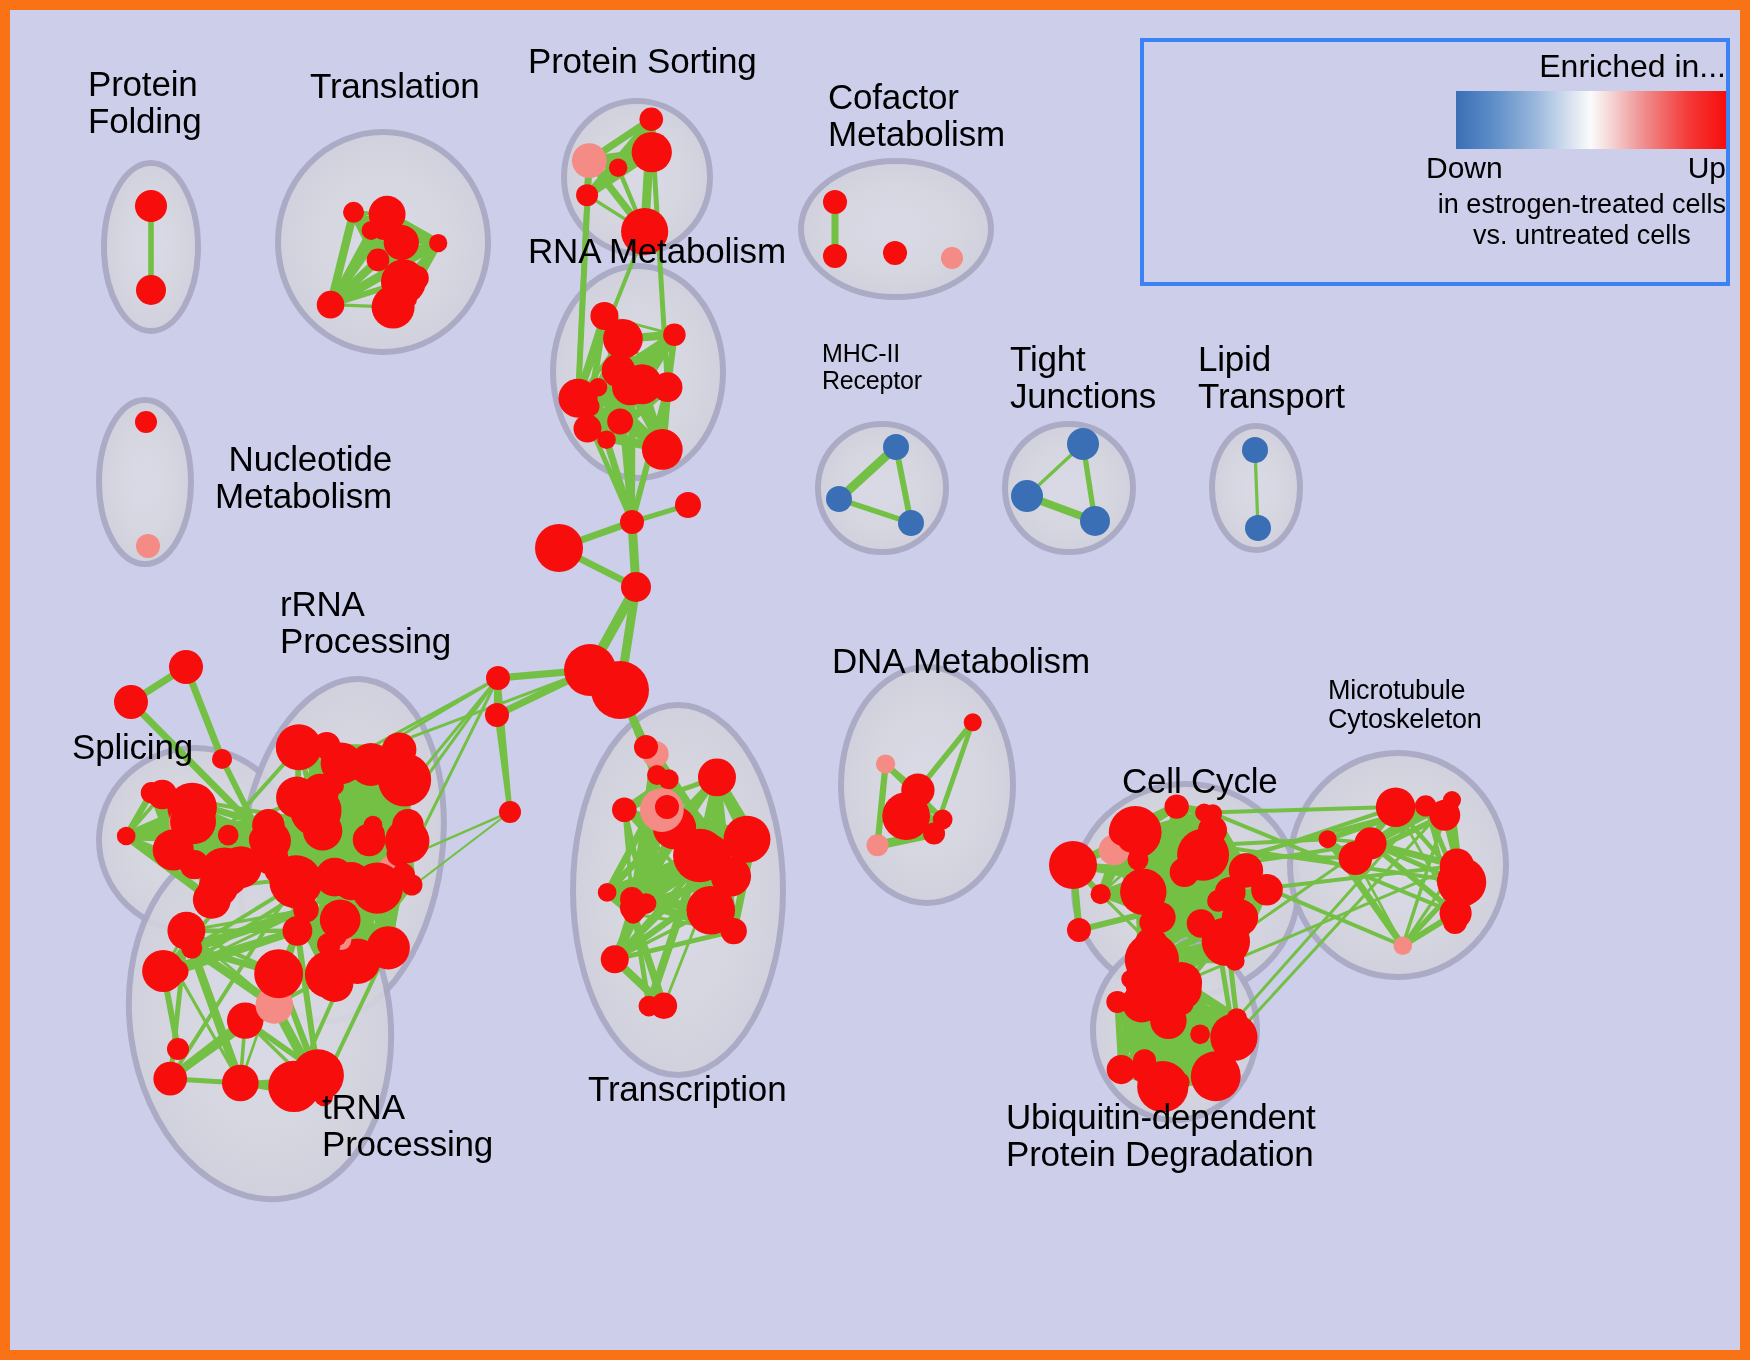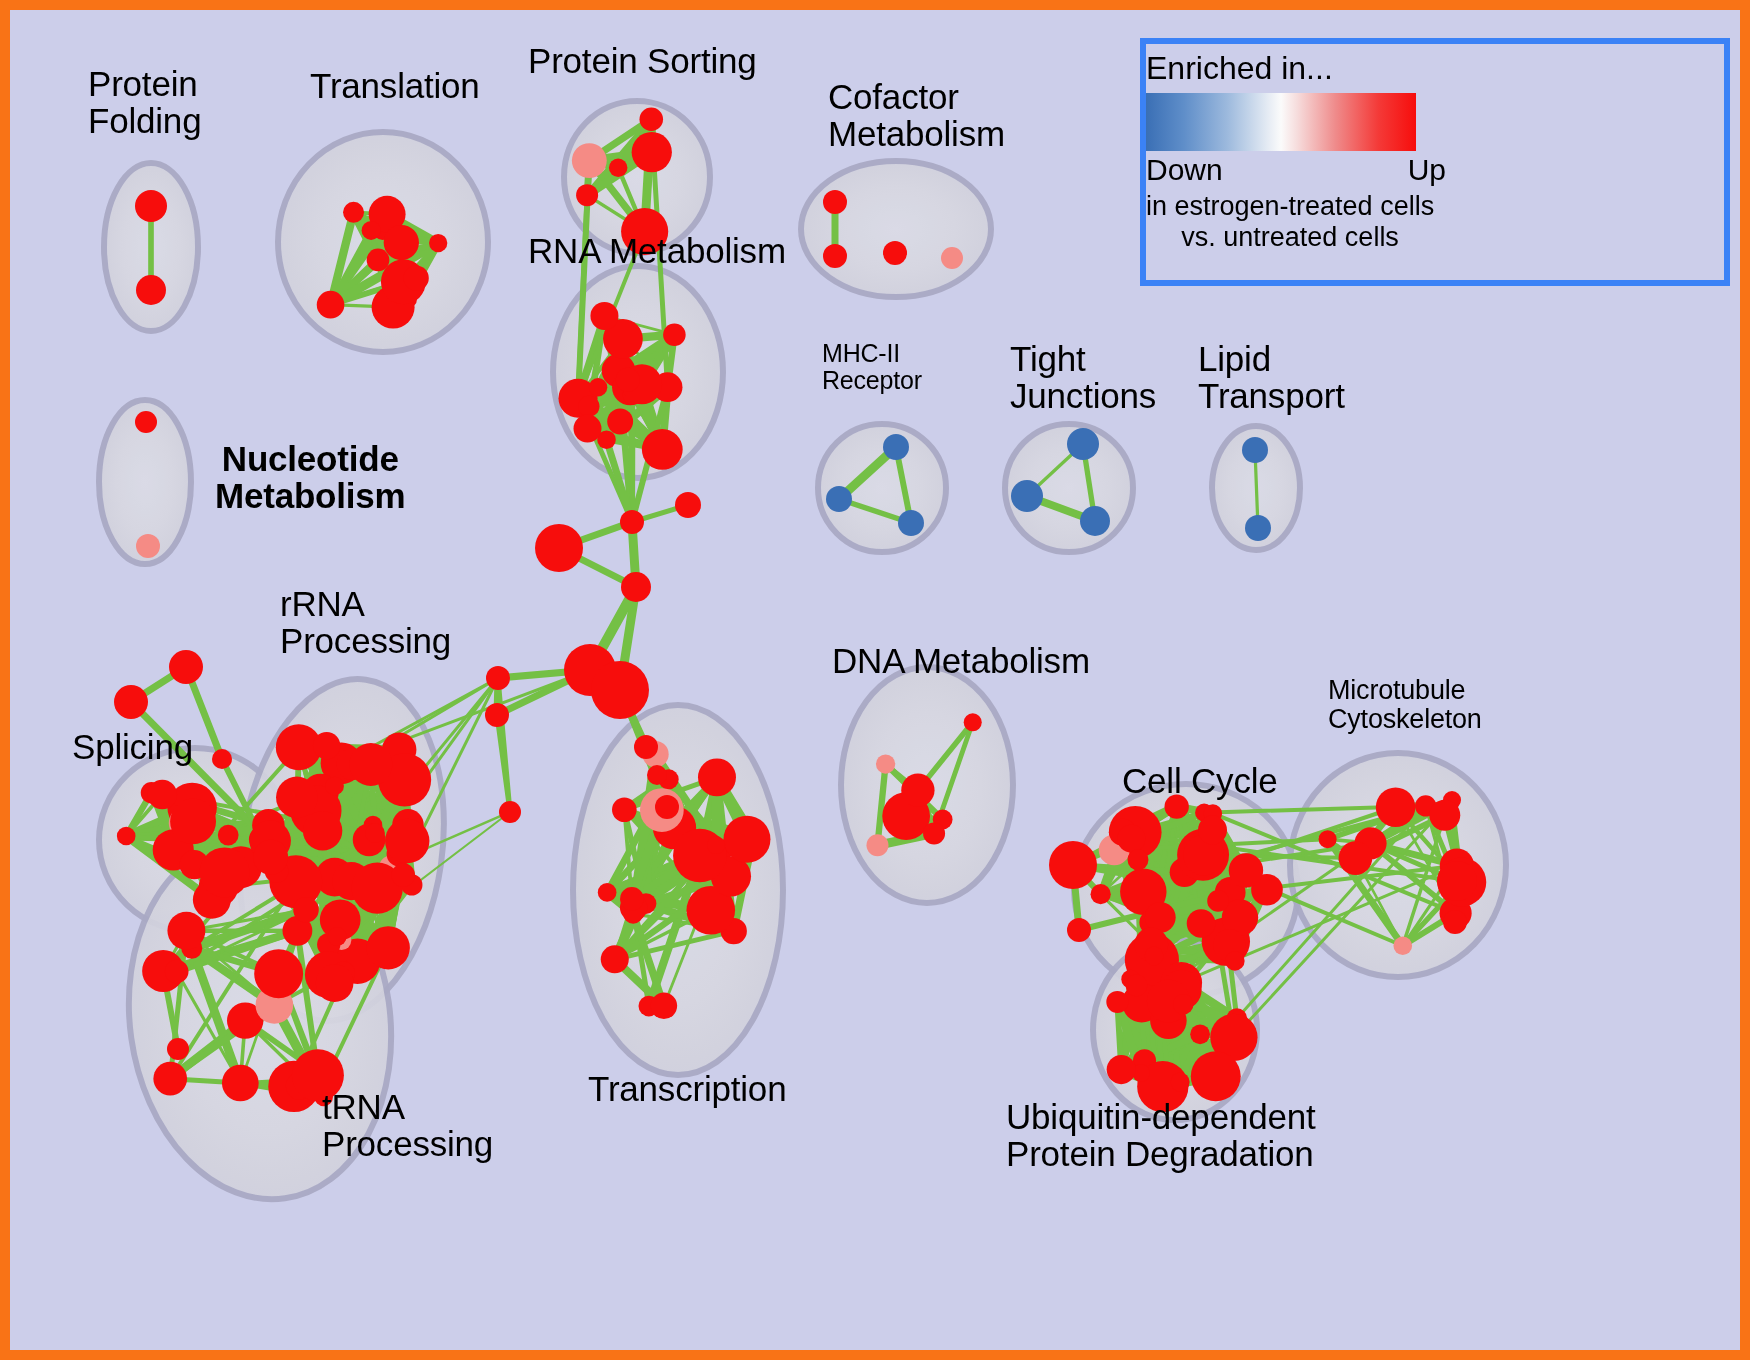--- a/index.html
+++ b/index.html
@@ -2,22 +2,22 @@
 <html><head>
 <meta charset="utf-8">
 <style>
   html,body{margin:0;padding:0;background:#ffffff;}
   body{font-family:"Liberation Sans",sans-serif;}
   #stage{position:relative;width:1750px;height:1360px;background:#f97316;overflow:hidden;}
   #canvas{position:absolute;left:10px;top:10px;width:1730px;height:1340px;background:#ccceea;}
   svg.net{position:absolute;left:0;top:0;width:1730px;height:1340px;display:block;}
   .clabel{position:absolute;color:#000;font-family:"Liberation Sans",sans-serif;font-weight:400;
           line-height:1.06;white-space:pre;letter-spacing:-0.2px;}
-  #legend{position:absolute;background:#ccceea;border:6px solid #3b82f6;box-sizing:border-box;
-          display:flex;flex-direction:column;align-items:flex-start;}
+  #legend{position:absolute;background:#ccceea;border:4px solid #3b82f6;box-sizing:border-box;
+          display:flex;flex-direction:column;align-items:flex-end;}
   #legend .lg-title{font-size:32px;color:#000;margin-top:6px;}
   #legend .lg-bar{width:270px;height:58px;margin-top:6px;
       background:linear-gradient(to right,#3a6fb5 0%,#5f8ec9 14%,#9cb9dd 30%,#e9eef5 46%,#fbfbfb 50%,
       #f6dcdc 56%,#ef8c8c 70%,#f43a38 86%,#f70d0c 100%);}
   #legend .lg-ends{width:300px;display:flex;justify-content:space-between;font-size:30px;margin-top:2px;}
   #legend .lg-sub{font-size:27px;text-align:center;margin-top:4px;line-height:1.15;}
 </style>
 </head>
 <body>
 
@@ -1449,21 +1449,21 @@
         </g>
     </svg>
     <div id="labels">
         <div class="clabel" style="left: 78px; top: 55px; font-size: 35px; text-align: left;">Protein
 Folding</div>
         <div class="clabel" style="left: 300px; top: 32px; font-size: 35px; text-align: center; margin-top: 25px;">Translation</div>
         <div class="clabel" style="left: 518px; top: 32px; font-size: 35px; text-align: left;">Protein Sorting</div>
         <div class="clabel" style="left: 818px; top: 68px; font-size: 35px; text-align: left;">Cofactor
 Metabolism</div>
         <div class="clabel" style="left: 518px; top: 222px; font-size: 35px; text-align: left;">RNA Metabolism</div>
-        <div class="clabel" style="left: 205px; top: 430px; font-size: 35px; text-align: center; font-weight: bold;">Nucleotide
+        <div class="clabel" style="left: 205px; top: 430px; font-size: 35px; text-align: right;">Nucleotide
 Metabolism</div>
         <div class="clabel" style="left: 812px; top: 330px; font-size: 25px; text-align: left;">MHC-II
 Receptor</div>
         <div class="clabel" style="left: 1000px; top: 330px; font-size: 35px; text-align: left;">Tight
 Junctions</div>
         <div class="clabel" style="left: 1188px; top: 330px; font-size: 35px; text-align: left;">Lipid
 Transport</div>
         <div class="clabel" style="left: 270px; top: 575px; font-size: 35px; text-align: left;">rRNA
 Processing</div>
         <div class="clabel" style="left: 62px; top: 718px; font-size: 35px; text-align: left;">Splicing</div>

